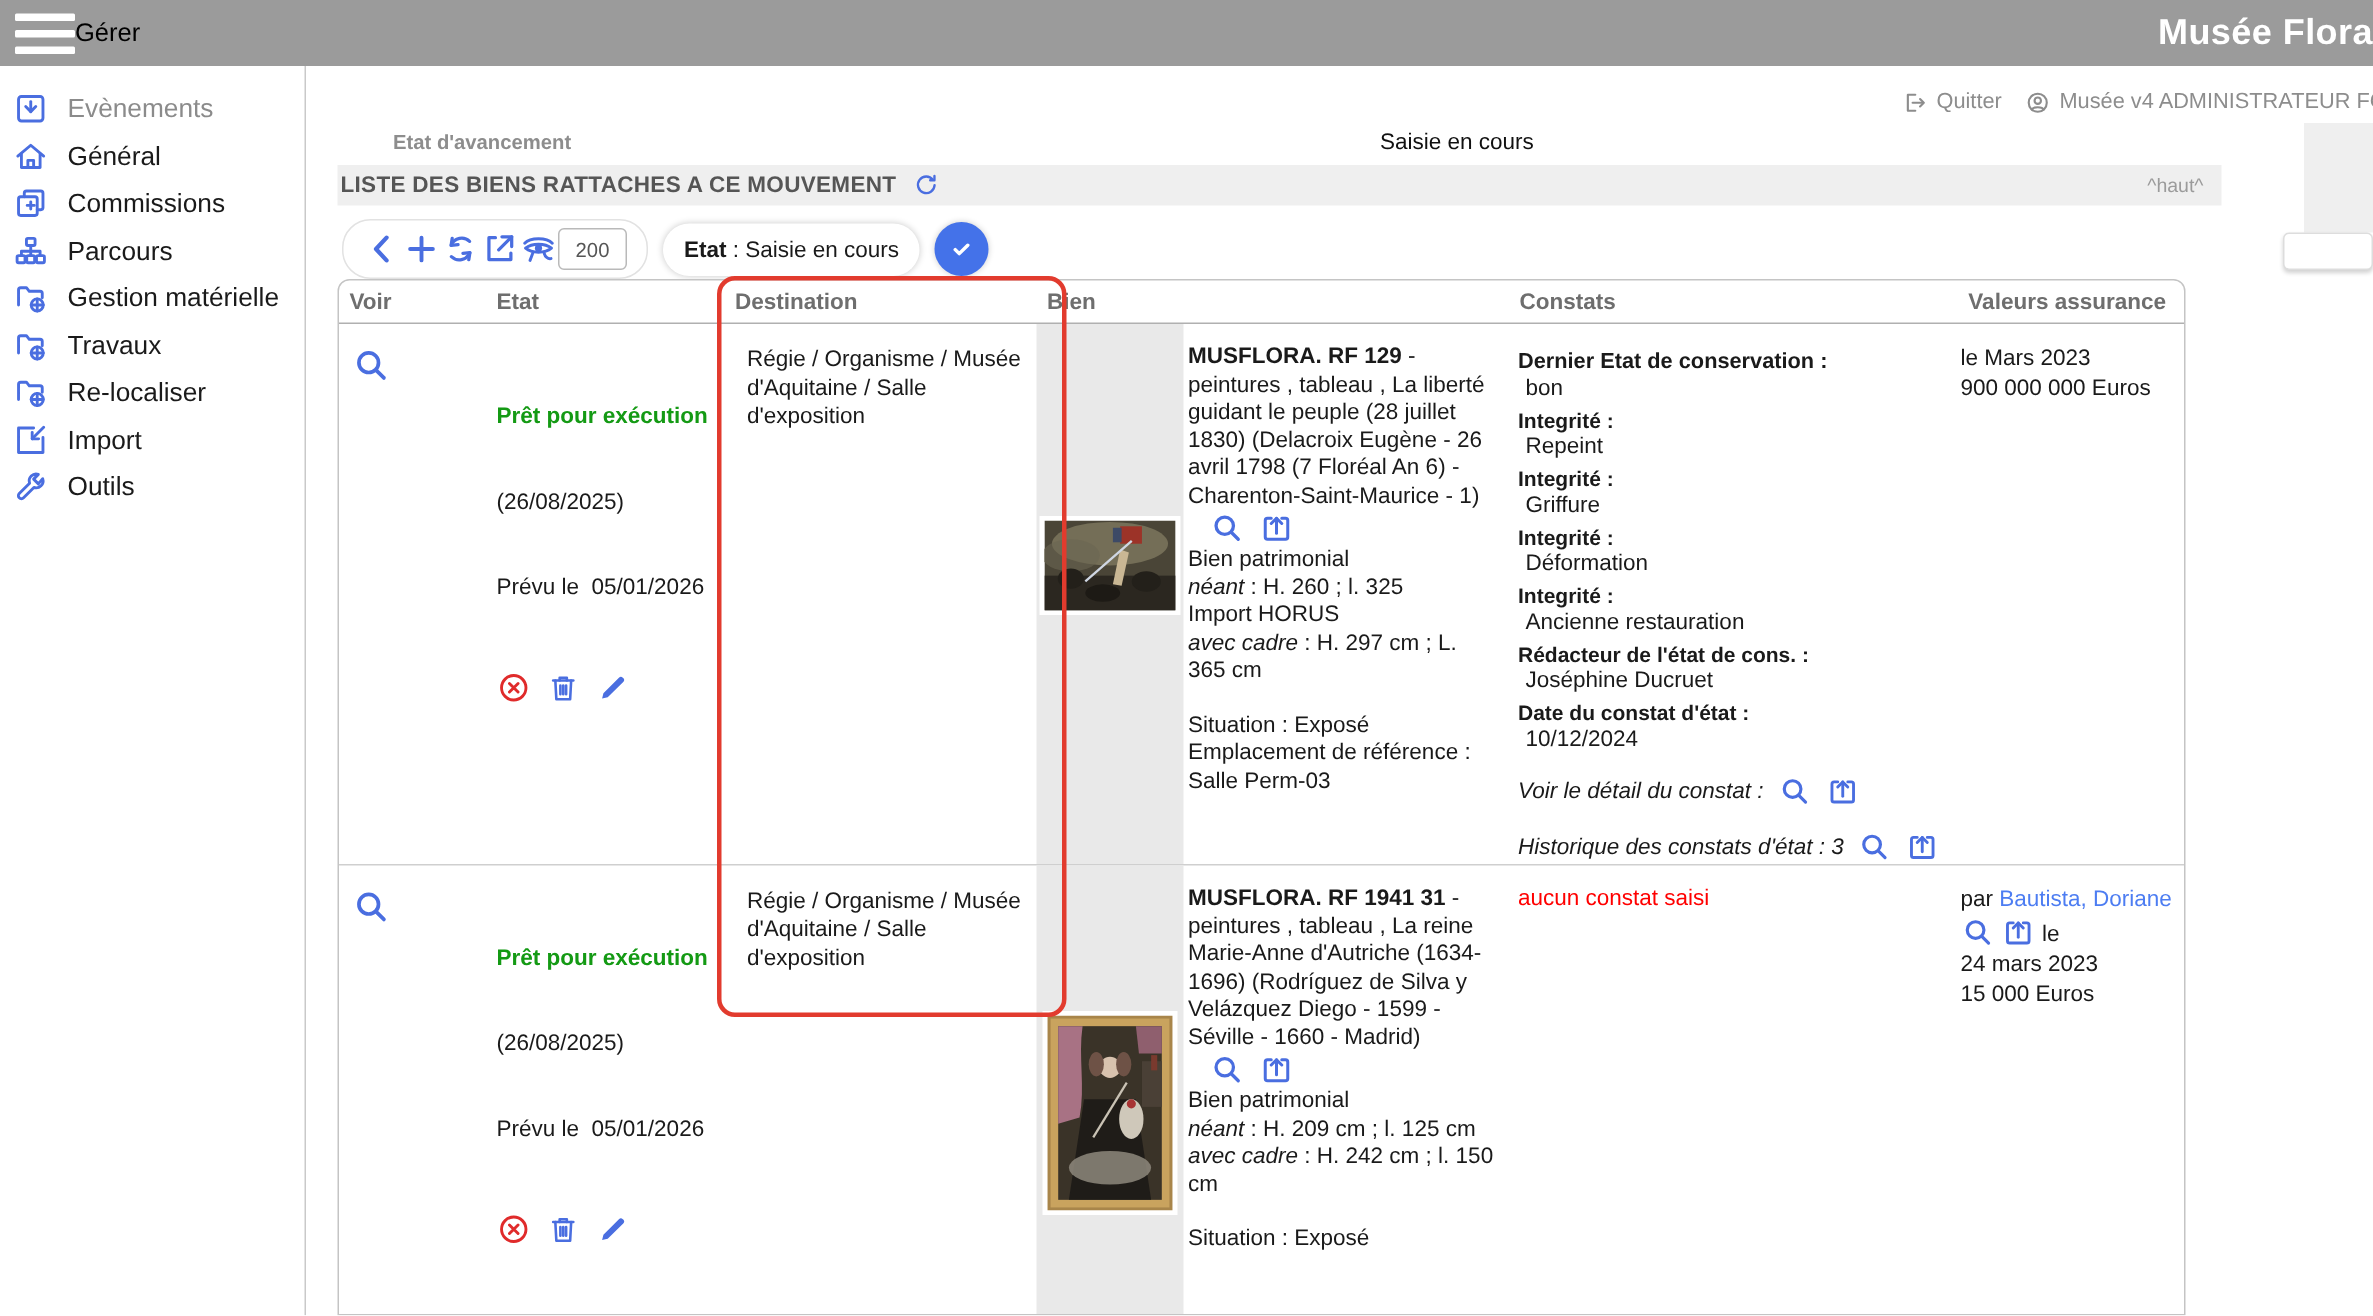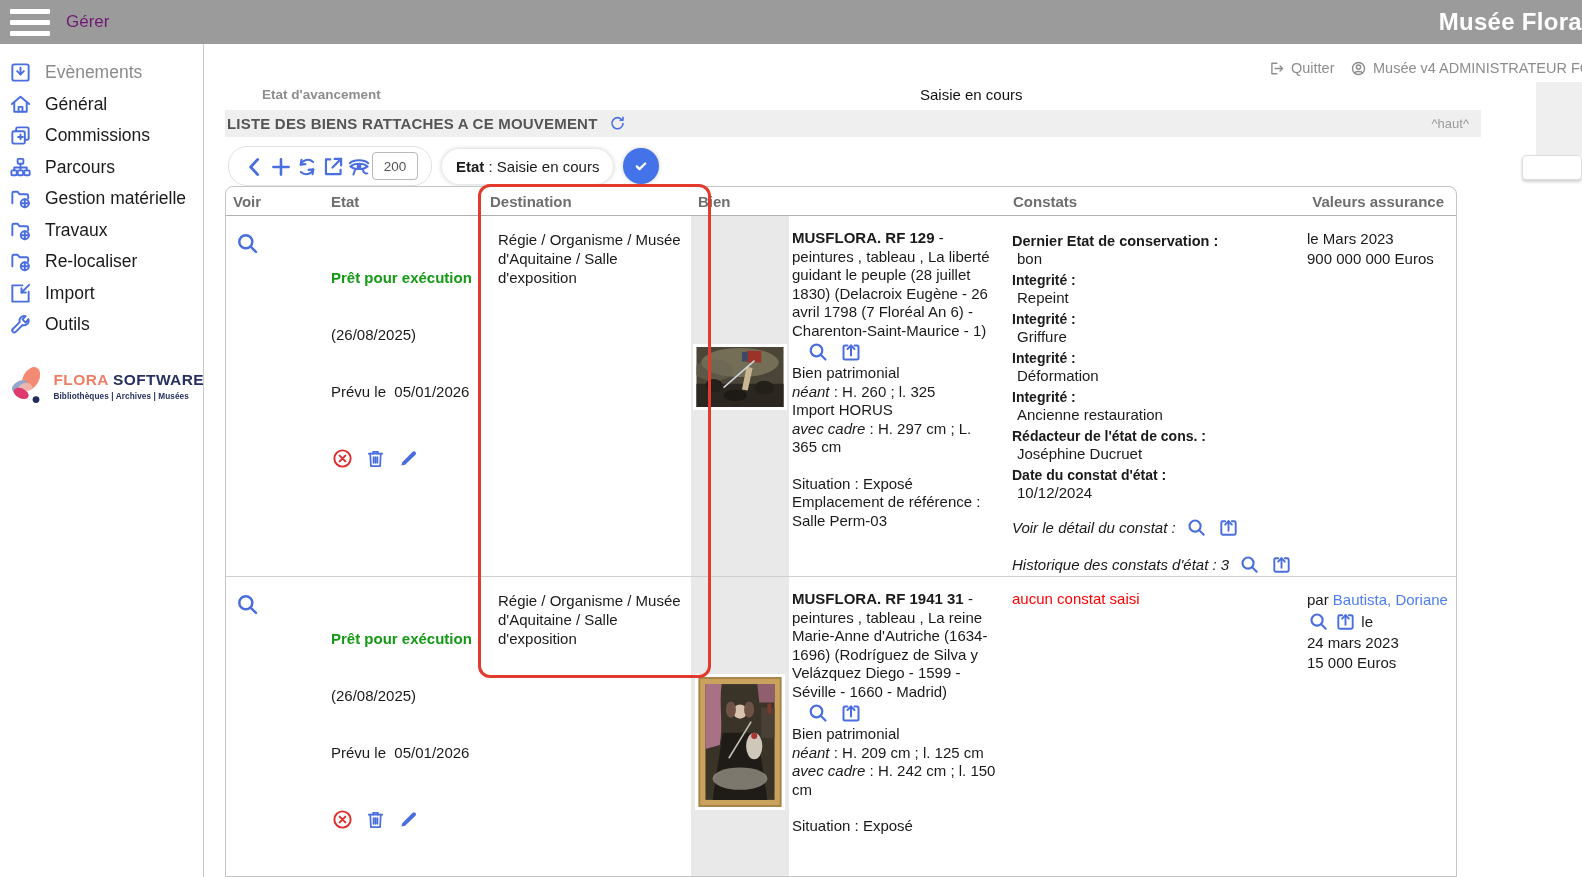--- a/index.html
+++ b/index.html
@@ -5,21 +5,21 @@
   html,body{margin:0;padding:0;background:#fff;}
   .page{position:relative;width:1582px;height:877px;background:#fff;overflow:hidden;
         font-family:"Liberation Sans","DejaVu Sans",sans-serif;color:#1a1a1a;}
   svg{display:block}
   .ic{fill:none;stroke:currentColor;stroke-width:2;stroke-linecap:round;stroke-linejoin:round}
 
   
   .topbar{position:absolute;top:0;left:0;right:0;height:44px;background:#9b9b9b;display:flex;align-items:center;}
   .burger{width:40px;height:27px;margin-left:10px;display:flex;flex-direction:column;justify-content:space-between;cursor:pointer}
   .burger span{height:5px;background:#fff;border-radius:1px}
-  .menu-label{color:#701a75;font-size:17px;margin-left:16px}
+  .menu-label{color:#000000;font-size:17px;margin-left:0}
   .app-title{margin-left:auto;color:#fff;font-weight:700;font-size:24px;letter-spacing:.3px}
 
   
   .sidebar{position:absolute;top:44px;left:0;width:204px;bottom:0;border-right:1px solid #c9c9c9;background:#fff;padding-top:13px;box-sizing:border-box}
   .sb-item{display:flex;align-items:center;gap:13px;padding:0 4px 0 9px;height:31.5px;font-size:17.5px;cursor:pointer}
   .sb-item svg{width:23px;height:23px;color:#4a6ee0;flex:0 0 auto}
   .muted{color:#8b8b8b}
   .logo{position:absolute;top:348px;left:2px;width:202px;display:flex;align-items:center;gap:2px}
   .logo-text .l1{font-size:15.5px;font-weight:800;letter-spacing:.4px;white-space:nowrap}
   .flora{color:#ee7f66}.software{color:#27305e}
@@ -32,21 +32,21 @@
   #user{left:1350px;width:234px;white-space:nowrap;overflow:hidden}
   .prog-label{position:absolute;top:87px;left:262px;font-size:13.5px;font-weight:700;color:#8d8d8d}
   .prog-value{position:absolute;top:86px;left:920px;font-size:15px;color:#111}
   .listbar{position:absolute;top:110px;left:225px;width:1256px;height:27px;background:#efefef;display:flex;align-items:center;box-sizing:border-box;padding:0 12px 0 2px}
   .listbar .title{font-size:15px;font-weight:700;color:#555;letter-spacing:.2px}
   .listbar svg{width:19px;height:19px;color:#4a6ee0;margin-left:10px;cursor:pointer}
   .haut{margin-left:auto;color:#9b9b9b;font-size:13px;cursor:pointer}
 
   
   .toolbar{position:absolute;top:146px;left:228px;display:flex;align-items:center;gap:10px}
-  .tool-group{display:flex;align-items:flex-end;padding:5px 13px;border:1px solid #e2e2e2;border-radius:19px;background:#fff}
+  .tool-group{display:flex;align-items:center;padding:5px 13px;border:1px solid #e2e2e2;border-radius:19px;background:#fff}
   .tool-group svg{width:26px;height:26px;color:#4a6ee0;cursor:pointer}
   .count{width:40px;height:24px;border:1px solid #b9b9b9;border-radius:4px;text-align:center;font-size:13.5px;color:#555;font-family:inherit}
   .etat-pill{display:flex;align-items:center;padding:9px 14px;border-radius:18px;background:#fff;box-shadow:0 0 5px rgba(0,0,0,.22);font-size:15px;white-space:pre}
   .etat-pill b{font-weight:700}
   .check-btn{width:36px;height:36px;border-radius:50%;background:#4472e9;display:flex;align-items:center;justify-content:center;border:none;cursor:pointer;box-shadow:0 0 4px rgba(0,0,0,.2)}
   .check-btn svg{width:20px;height:20px;color:#fff}
 
   
   .table{position:absolute;top:186px;left:225px;width:1232px;height:691px;border:1px solid #c4c4c4;border-radius:8px 8px 0 0;box-sizing:border-box;overflow:hidden;background:#fff}
   .trow{display:grid;grid-template-columns:95px 160px 210px 98px 217px 298px 1fr}
@@ -172,33 +172,20 @@
       <span>Import</span>
     </div>
     <div class="sb-item">
       <svg class="ic" viewBox="0 0 24 24">
           <path d="M20.3 6.4a4.8 4.8 0 0 1-6.1 6.1L7 19.7a2.1 2.1 0 0 1-3-3l7.2-7.2a4.8 4.8 0 0 1 6.1-6.1L14 6.7l3.3 3.3z"></path>
         </svg>
       <span>Outils</span>
     </div>
   </div>
 
-  <div class="logo">
-    <svg width="76" height="76" viewBox="0 0 80 80">
-      <ellipse cx="47" cy="28" rx="13" ry="20" transform="rotate(28 47 28)" fill="#f28a74"></ellipse>
-      <ellipse cx="29" cy="41" rx="9" ry="14" transform="rotate(62 29 41)" fill="#93a9cc"></ellipse>
-      <ellipse cx="38" cy="42" rx="7" ry="11" transform="rotate(84 38 42)" fill="#f5b8ad" opacity=".85"></ellipse>
-      <ellipse cx="31" cy="52" rx="8" ry="13" transform="rotate(116 31 52)" fill="#e0396e"></ellipse>
-      <circle cx="55" cy="62" r="5.5" fill="#232d5c"></circle>
-    </svg>
-    <div class="logo-text">
-      <div class="l1"><span class="flora">FLORA</span> <span class="software">SOFTWARE</span></div>
-      <div class="l2">Bibliothèques | Archives | Musées</div>
-    </div>
-  </div>
 
   <div class="util" id="quitter">
     <svg class="ic" viewBox="0 0 24 24">
         <path d="M12.5 4.5H5.5v15h7"></path>
         <path d="M10 12h10"></path>
         <path d="M17 8.5l3.5 3.5L17 15.5"></path>
       </svg>
     <span>Quitter</span>
   </div>
   <div class="util" id="user">

